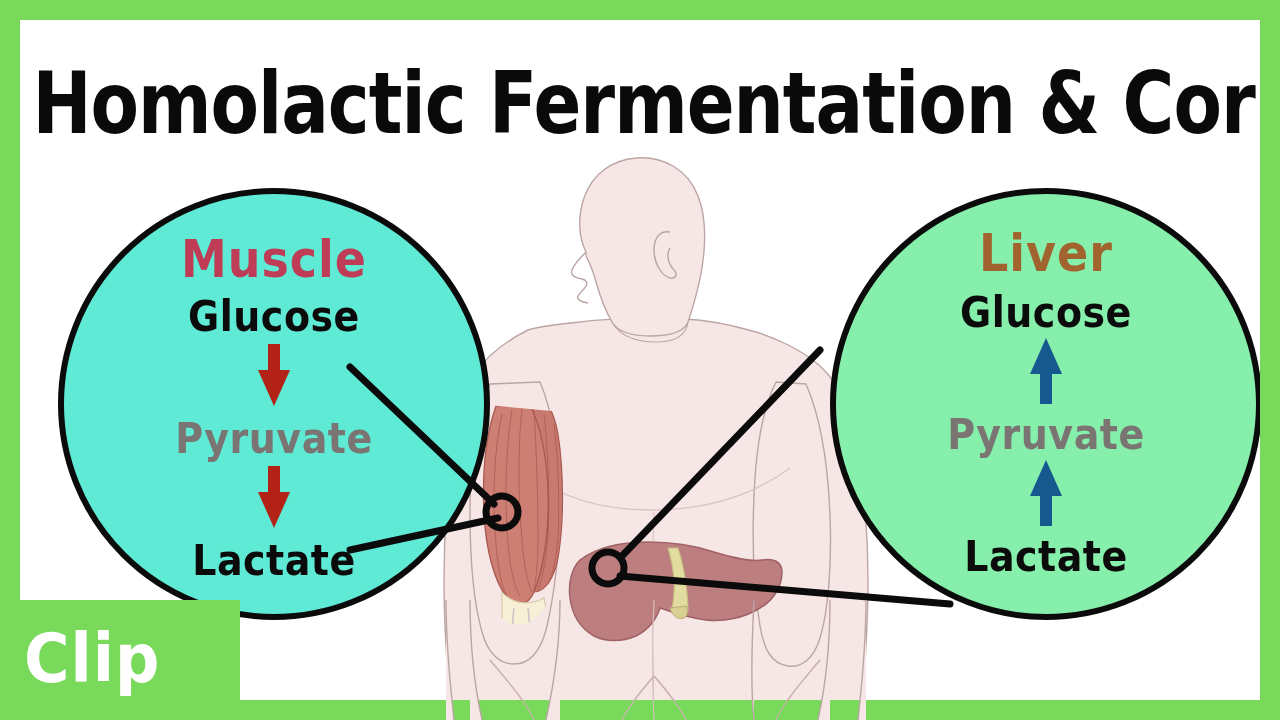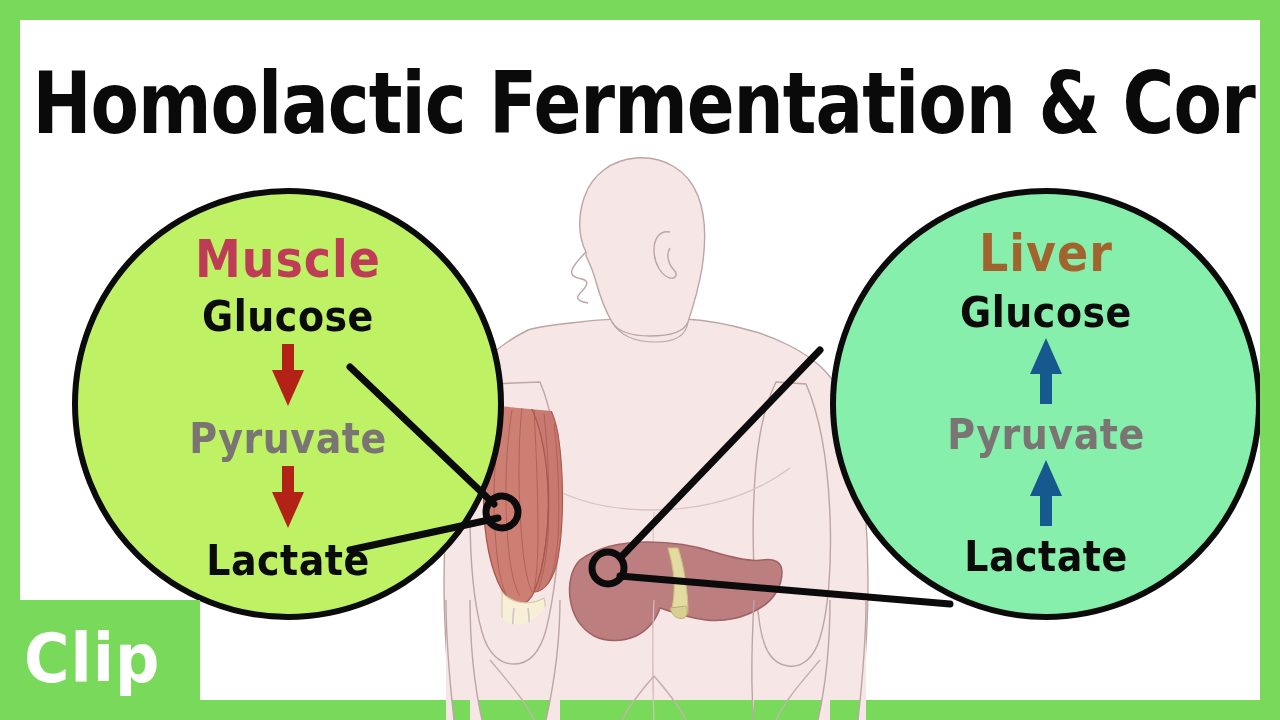--- a/index.html
+++ b/index.html
@@ -50,23 +50,23 @@
     pointer-events:none;
     overflow:hidden;
   }
   
   .circle {
     position:absolute;
     border-radius:50%;
     border:6px solid #0b0b0b;
   }
   #circle-muscle {
-    left:52px; top:168px;
+    left:38px; top:168px;
     width:432px; height:432px;
-    background:#bef264;
+    background:#5eead4;
   }
   #circle-liver {
     left:810px; top:168px;
     width:432px; height:432px;
     background:#86efac;
   }
   .circ-inner {
     position:absolute;
     left:0; top:0; right:0; bottom:0;
     display:flex;
@@ -106,21 +106,21 @@
   #callouts {
     position:absolute;
     left:0; top:0;
     width:1240px; height:680px;
     pointer-events:none;
   }
   
   #clip-block {
     position:absolute;
     left:0px; top:600px;
-    width:200px; height:120px;
+    width:240px; height:120px;
     background:#78D95B;
   }
   #clip-text {
     position:absolute;
     left:24px; top:22px;
     font-size:62px;
     font-weight:bold;
     color:#ffffff;
     font-family:"DejaVu Sans", sans-serif;
     transform:scaleY(1.1);

